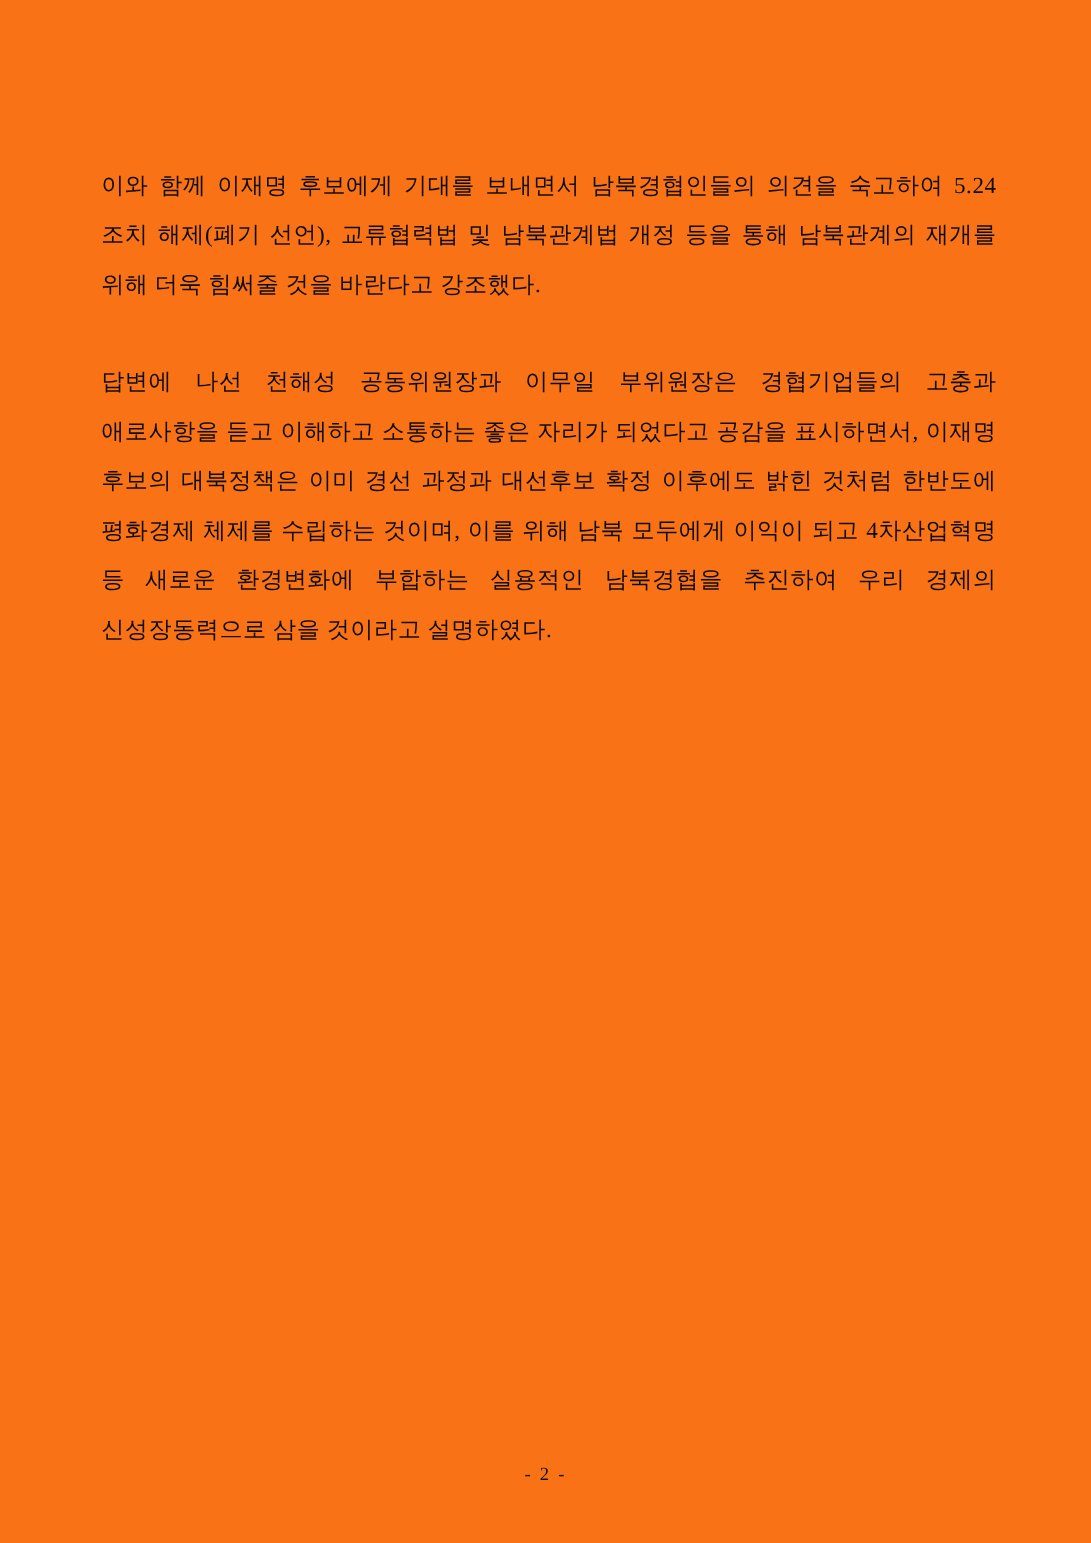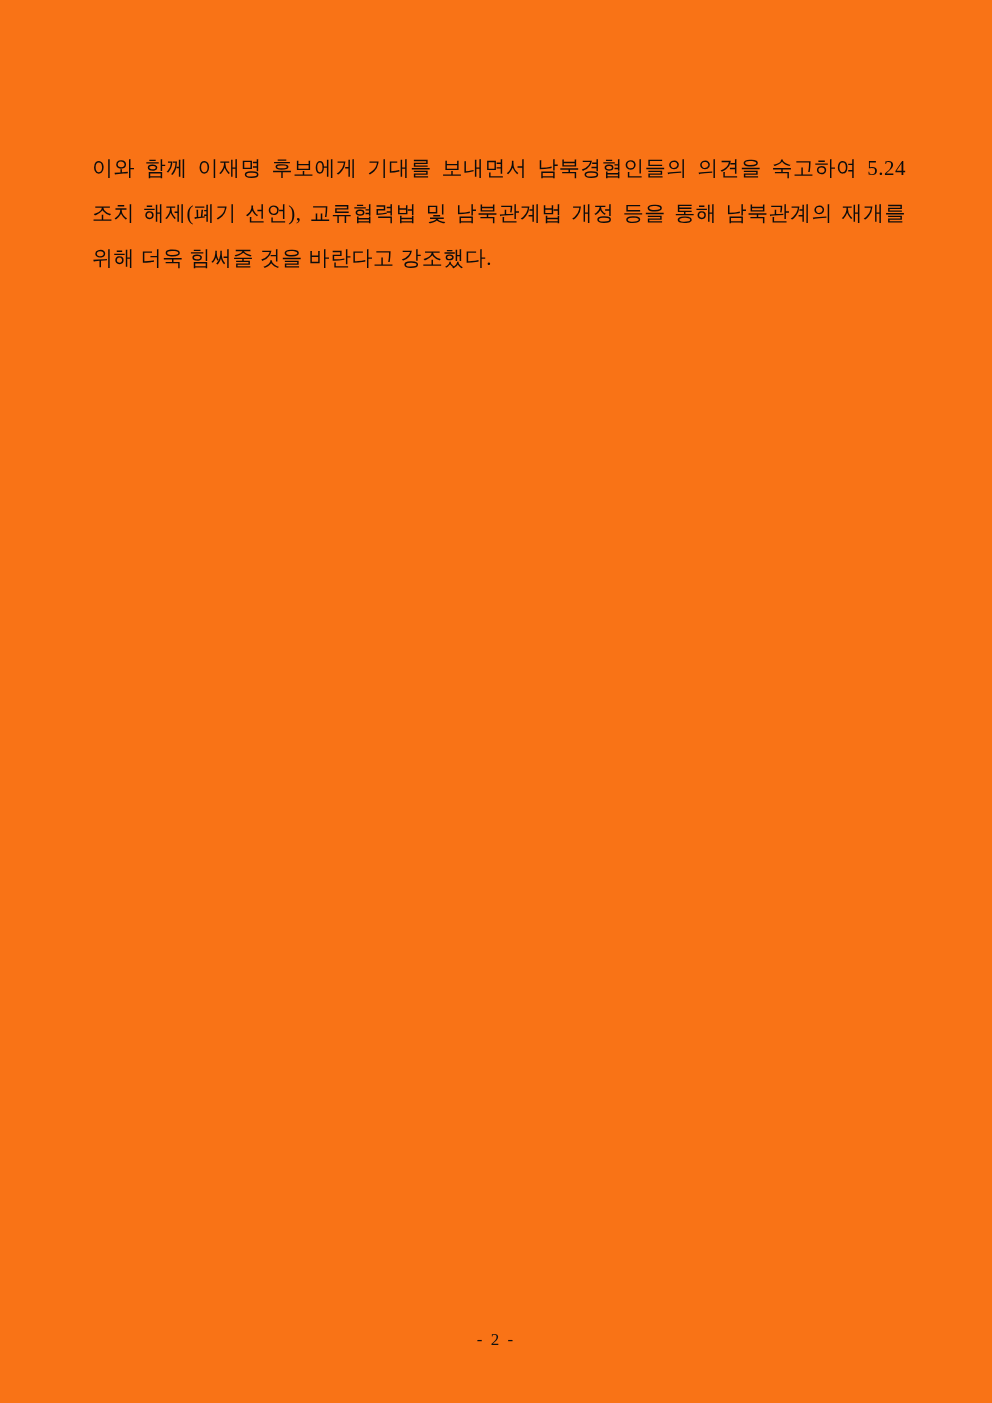--- a/index.html
+++ b/index.html
@@ -43,15 +43,16 @@
     letter-spacing: 2px;
     color: #111111;
   }
 </style>
 </head>
 <body>
 
 <div class="page">
   <div class="content">
     <p>이와 함께 이재명 후보에게 기대를 보내면서 남북경협인들의 의견을 숙고하여 5.24 조치 해제(폐기 선언), 교류협력법 및 남북관계법 개정 등을 통해 남북관계의 재개를 위해 더욱 힘써줄 것을 바란다고 강조했다.</p>
+    <p>답변에 나선 천해성 공동위원장과 이무일 부위원장은 경협기업들의 고충과 애로사항을 듣고 이해하고 소통하는 좋은 자리가 되었다고 공감을 표시하면서, 이재명 후보의 대북정책은 이미 경선 과정과 대선후보 확정 이후에도 밝힌 것처럼 한반도에 평화경제 체제를 수립하는 것이며, 이를 위해 남북 모두에게 이익이 되고 4차산업혁명 등 새로운 환경변화에 부합하는 실용적인 남북경협을 추진하여 우리 경제의 신성장동력으로 삼을 것이라고 설명하였다.</p>
   </div>
   <div class="footer">- 2 -</div>
 </div>
 
 </body></html>

